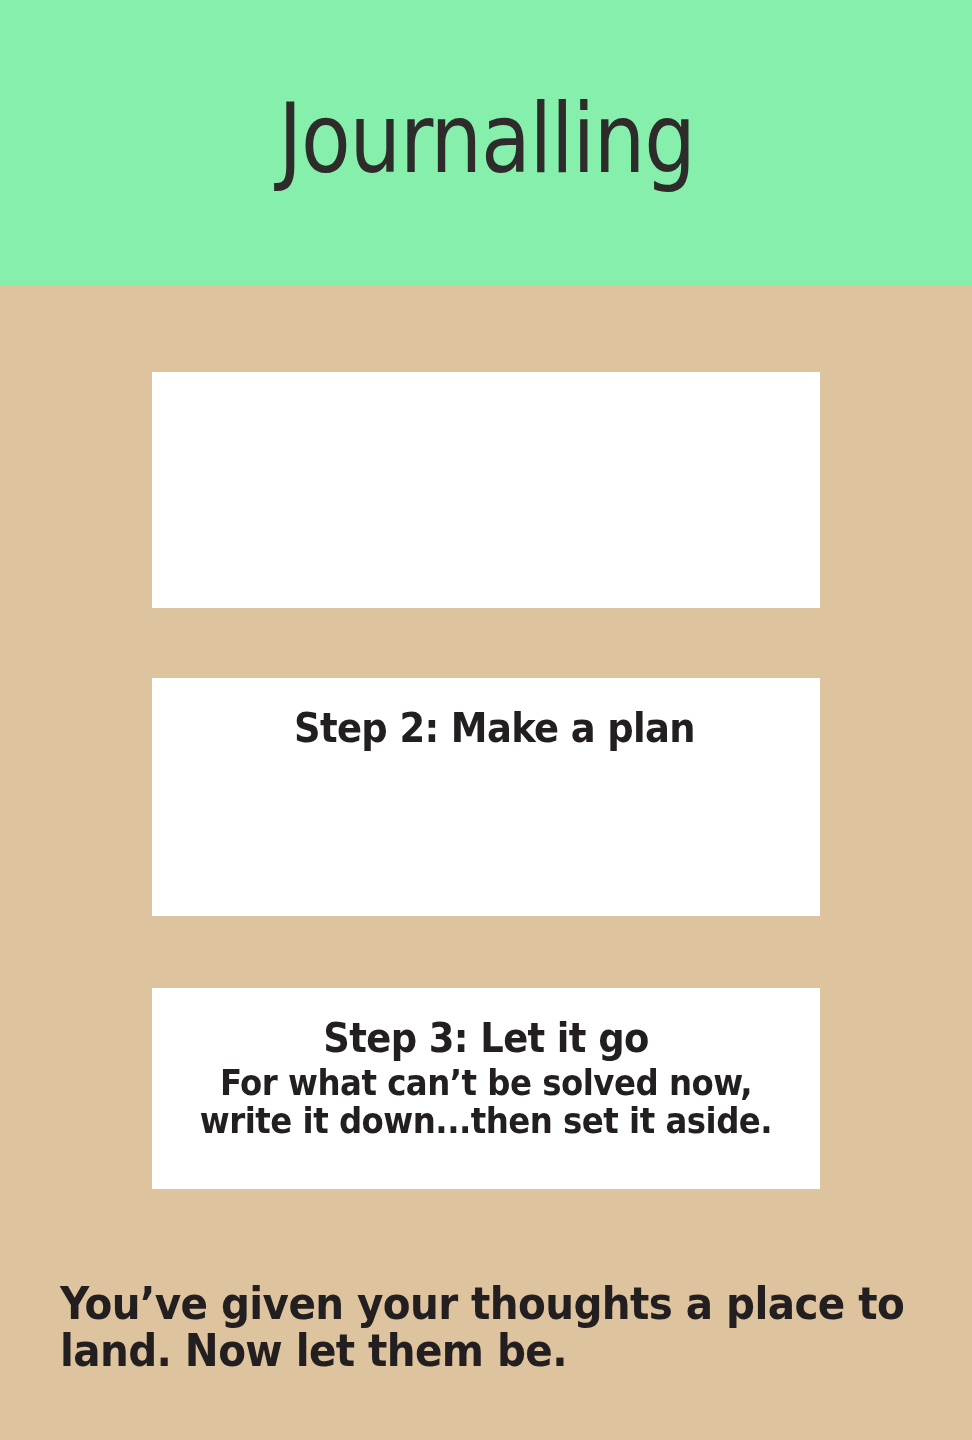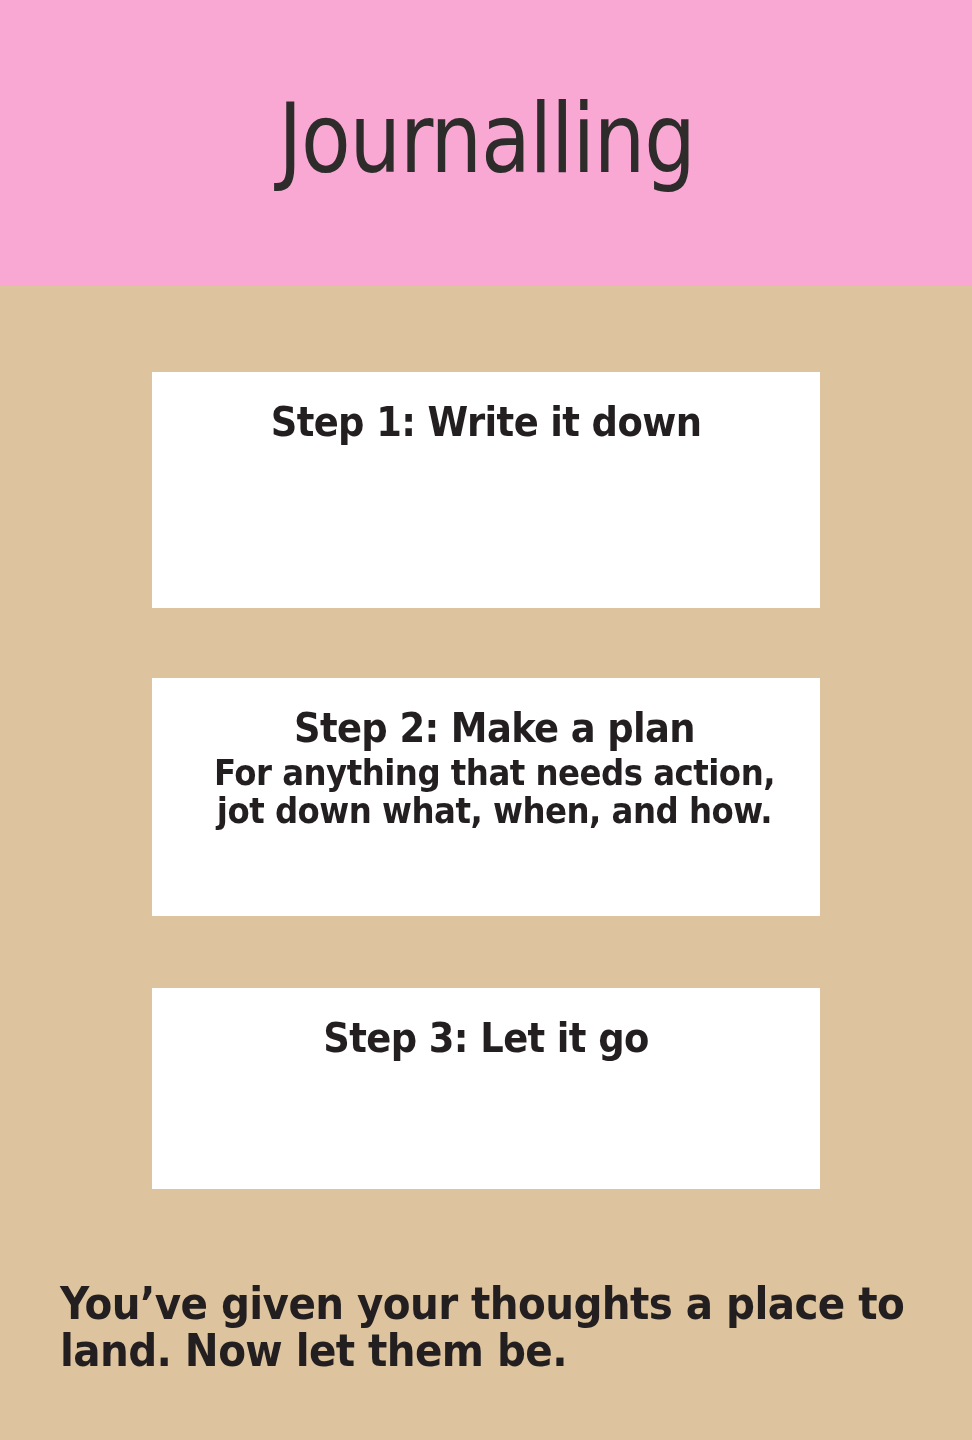--- a/index.html
+++ b/index.html
@@ -15,21 +15,21 @@
     position: relative;
   }
 
   
   .header-band {
     position: absolute;
     left: 0;
     top: 0;
     width: 972px;
     height: 286px;
-    background: #f9a8d4;
+    background: #86efac;
     display: flex;
     align-items: center;
     justify-content: center;
     text-align: right;
   }
   .page-title {
     font-family: "DejaVu Sans Condensed", "Liberation Sans Narrow", "Liberation Sans", sans-serif;
     font-weight: 300;
     font-size: 96px;
     line-height: 1;
@@ -106,27 +106,26 @@
 </head>
 <body>
 
 <div class="header-band">
   <h1 class="page-title">Journalling</h1>
 </div>
 
 <div class="body-band">
 
   <div class="step-card card-1">
-    <div class="step-heading">Step 1: Write it down</div>
   </div>
 
   <div class="step-card card-2">
     <div class="step-heading">Step 2: Make a plan</div>
-    <div class="step-body">For anything that needs action, jot down what, when, and how.</div>
   </div>
 
   <div class="step-card card-3">
     <div class="step-heading">Step 3: Let it go</div>
+    <div class="step-body">For what can’t be solved now, write it down...then set it aside.</div>
   </div>
 
   <div class="footer-message">You’ve given your thoughts a place to land. Now let them be.</div>
 
 </div>
 
 </body></html>

